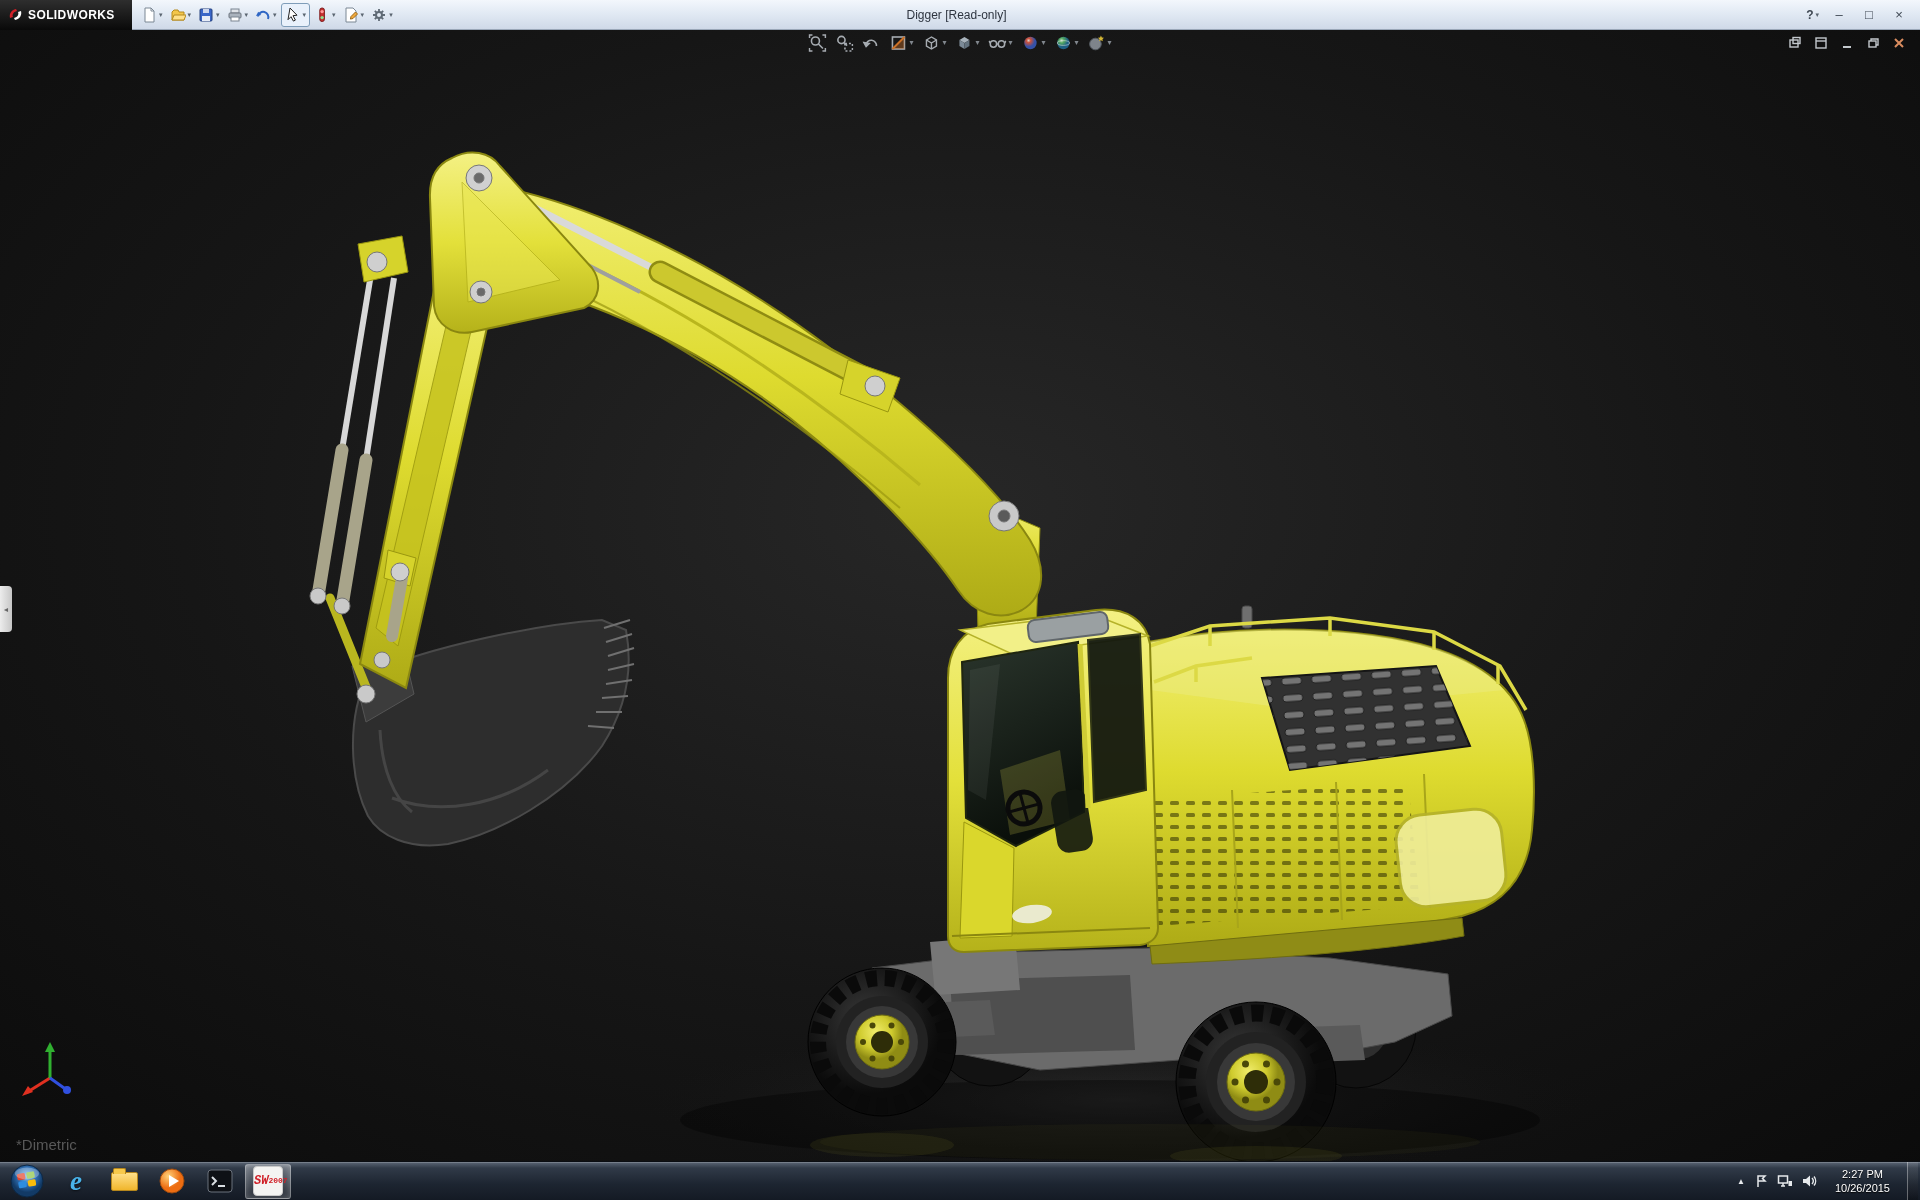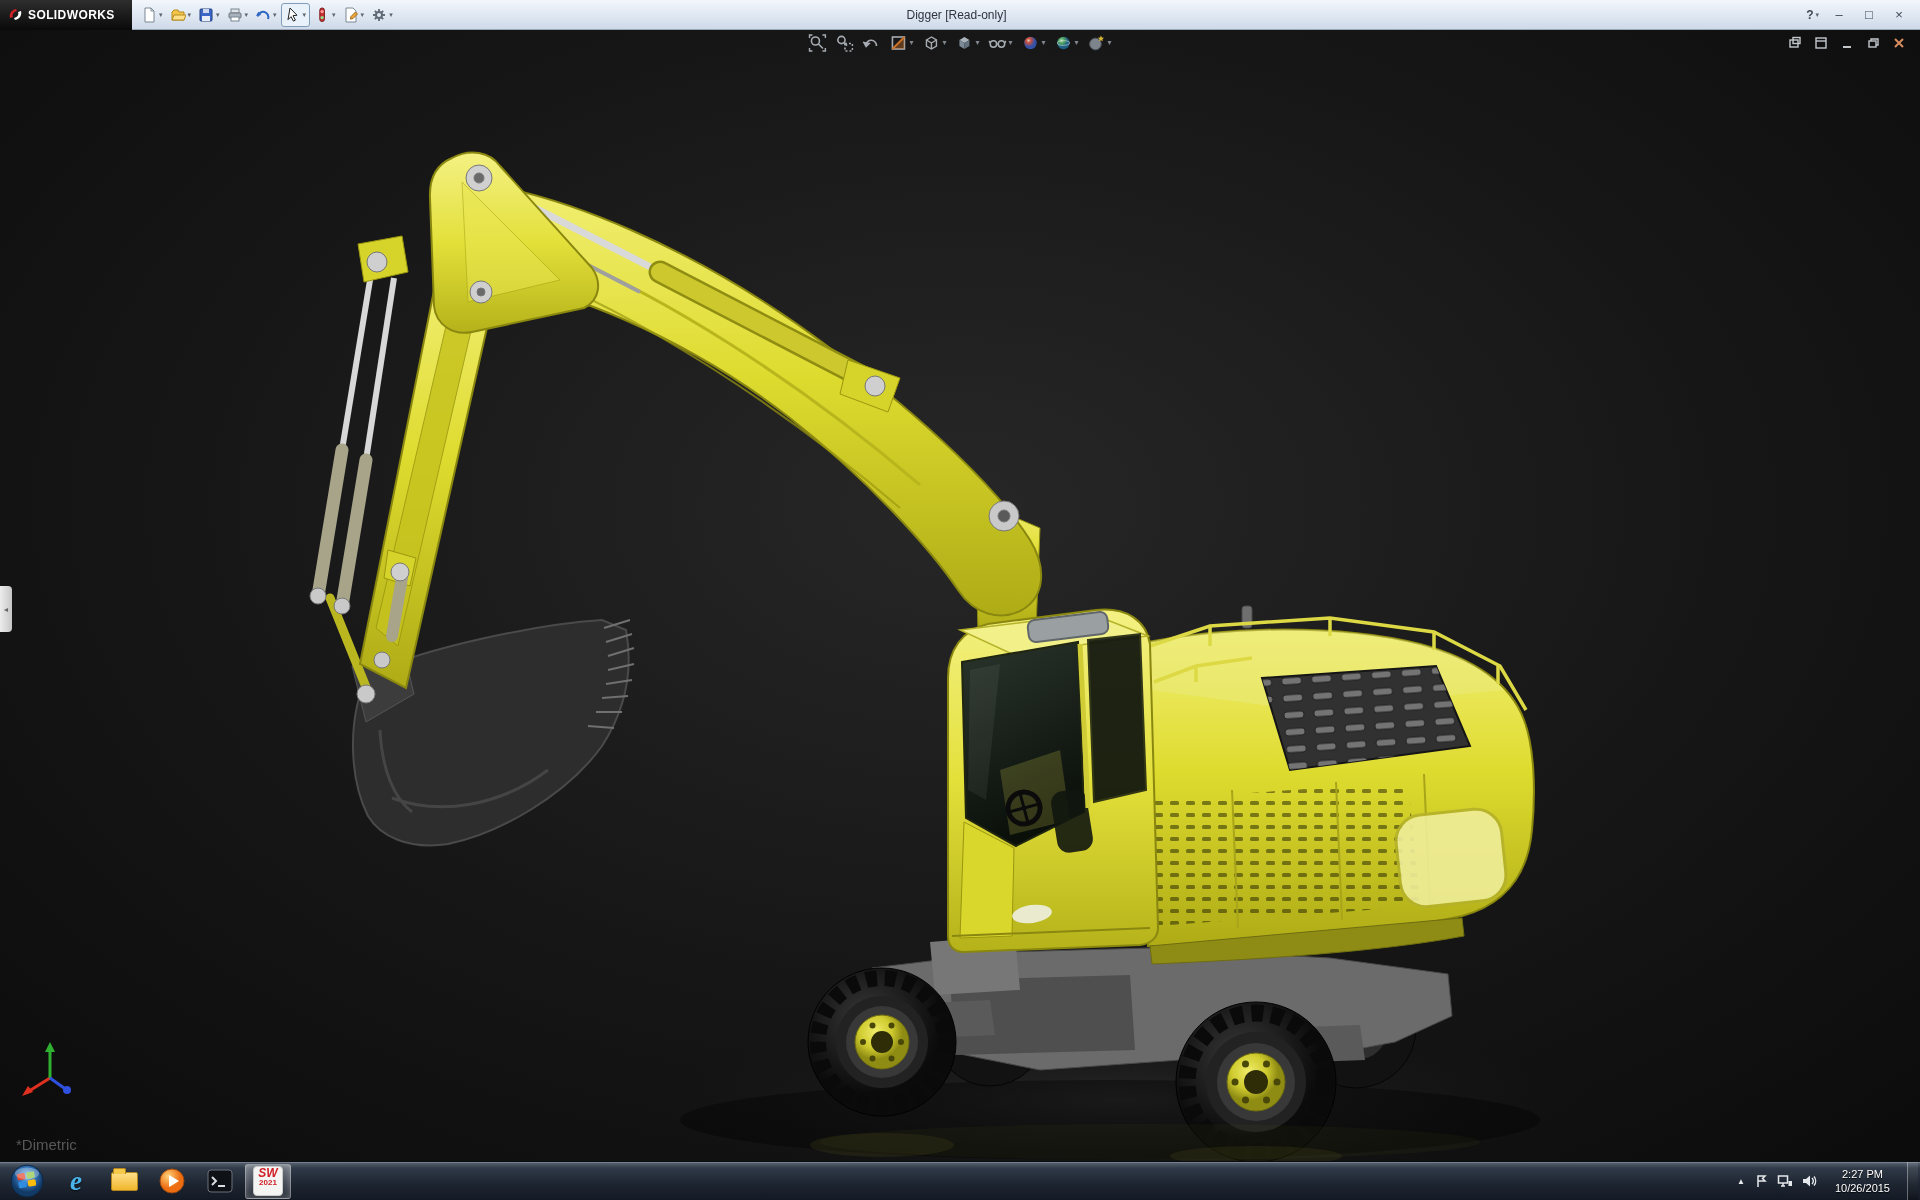--- a/index.html
+++ b/index.html
@@ -51,21 +51,21 @@
     border-radius:3px; margin:0 1px; }
   .task-icon.active { background:linear-gradient(180deg,rgba(255,255,255,.30),rgba(255,255,255,.08));
     border:1px solid rgba(255,255,255,.38); box-shadow:inset 0 0 7px rgba(255,255,255,.28); }
   .ie-e { font-size:27px; font-weight:bold; font-style:italic; color:#49b3ea;
     text-shadow:0 1px 2px rgba(0,0,0,.6); font-family:"Liberation Serif","DejaVu Serif",serif; }
   .folder { width:27px; height:19px; background:linear-gradient(180deg,#ffe08a,#f0b62c);
     border:1px solid #b5861c; border-radius:2px; position:relative; }
   .folder:before { content:""; position:absolute; top:-5px; left:1px; width:11px; height:5px;
     background:#f7c94b; border:1px solid #b5861c; border-bottom:none; border-radius:2px 2px 0 0; }
   .swicon { width:30px; height:30px; background:#f4f4f2; border:1px solid #c9c9c9; border-radius:4px;
-    display:flex; flex-direction:column; align-items:center; justify-content:flex-start; line-height:1; }
+    display:flex; flex-direction:row; align-items:center; justify-content:space-between; line-height:1;font-family:Liberation Mono, monospace; }
   .sw-mark { color:#d02028; font-weight:bold; font-style:italic; font-size:12px; }
   .sw-year { color:#d02028; font-size:8px; font-weight:bold; }
   .tray { margin-left:auto; display:flex; align-items:center; gap:9px; padding-right:2px; }
   .tray-chevron { color:#e8ebee; font-size:8px; }
   .clock { text-align:center; font-size:11px; line-height:1.3; color:#fff;
     text-shadow:0 1px 1px #000; padding:0 8px; }
   .show-desktop { width:11px; height:39px; border-left:1px solid rgba(255,255,255,.35);
     background:linear-gradient(180deg,rgba(255,255,255,.10),rgba(0,0,0,.25)); }
 </style>
 </head>
@@ -536,21 +536,21 @@
   <div class="task-icon">
     <svg width="26" height="24">
       <rect x="1" y="1" width="24" height="22" rx="3" fill="#0e1116" stroke="#6b727c"></rect>
       <path d="M5 8 l4 4 -4 4" fill="none" stroke="#d8dde2" stroke-width="2"></path>
       <path d="M11 17 h7" stroke="#d8dde2" stroke-width="2"></path>
     </svg>
   </div>
   <div class="task-icon active">
     <div class="swicon">
       <span class="sw-mark">SW</span>
-      <span class="sw-year">2021</span>
+      <span class="sw-year">2007</span>
     </div>
   </div>
 
   <div class="tray">
     <span class="tray-chevron">▲</span>
     <svg width="14" height="14" fill="none" stroke="#e6e9ec" stroke-width="1.5">
       <path d="M4 13 V2 h7 l-2.5 2.5 L11 7 H4"></path>
     </svg>
     <svg width="16" height="14" fill="none" stroke="#e6e9ec" stroke-width="1.5">
       <rect x="1.5" y="2" width="9" height="7"></rect>

